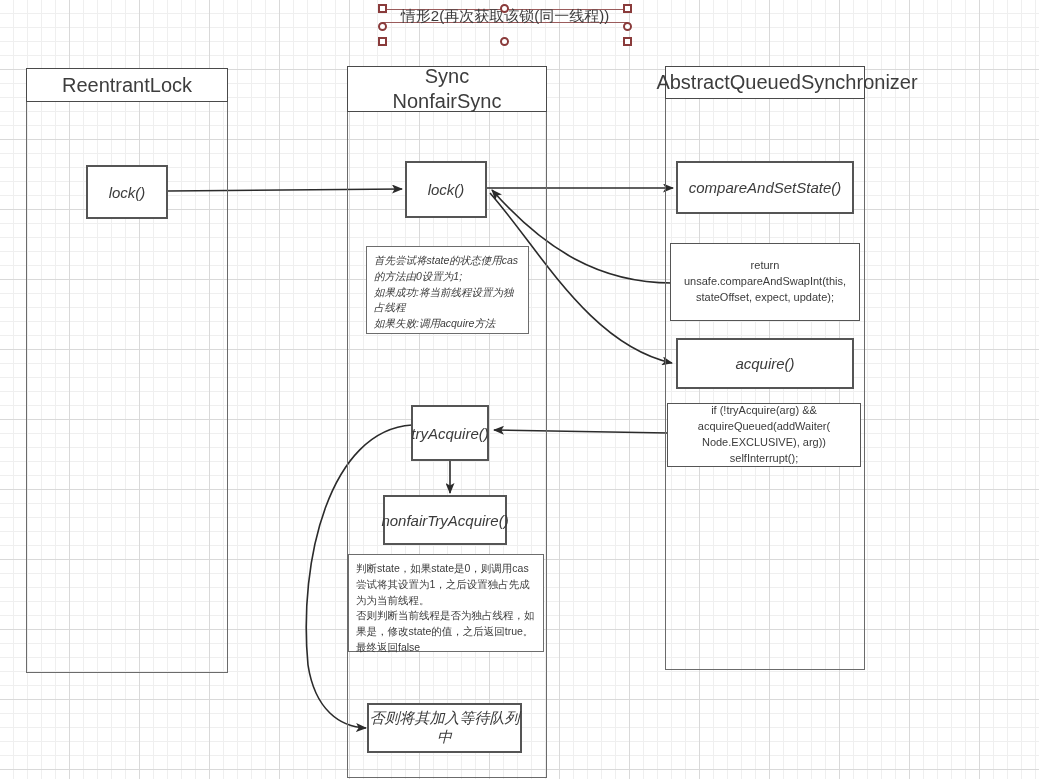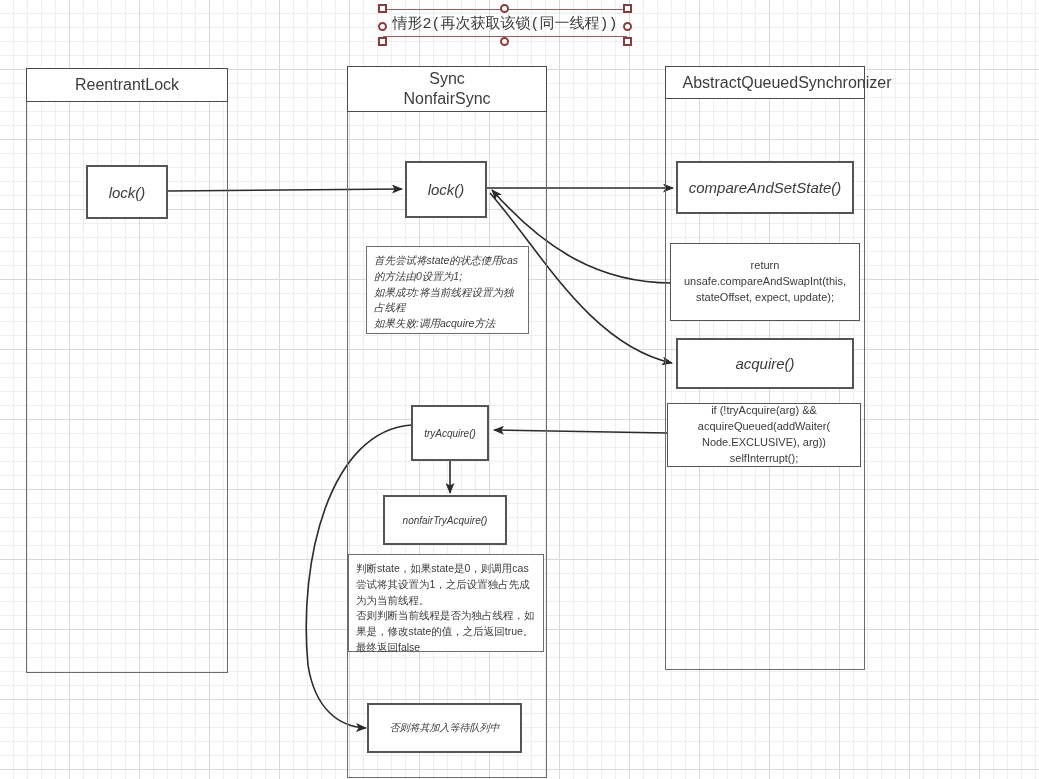--- a/index.html
+++ b/index.html
@@ -31,37 +31,37 @@
     box-sizing:border-box;
   }
   .col-head{
     position:absolute;
     border:1px solid #4a4a4a;
     background:#ffffff;
     box-sizing:border-box;
     display:flex;align-items:center;justify-content:center;
     text-align:center;
     color:#3d3d3d;
-    font-size:16px;
+    font-size:20px;
     line-height:1.25;
     white-space:pre-line;
   }
   
   .mbox{
     position:absolute;
     border:2px solid #555555;
     background:#ffffff;
     box-sizing:border-box;
     display:flex;align-items:center;justify-content:center;
     text-align:center;
     color:#3b3b3b;
     font-size:15px;
     font-style:italic;
   }
-  .mbox.small{font-size:10px;}
+  .mbox.small{font-size:15px;}
   
   .codebox{
     position:absolute;
     border:1px solid #555555;
     background:#ffffff;
     box-sizing:border-box;
     display:flex;align-items:center;justify-content:center;
     text-align:center;
     color:#3b3b3b;
     font-size:11px;
@@ -77,25 +77,25 @@
     color:#3b3b3b;
     font-size:10.5px;
     line-height:1.5;
     white-space:pre-line;
     padding:6px 6px 6px 7px;
     text-align:left;
   }
   
   #title-wrap{position:absolute;left:383px;top:9px;width:244px;height:32px;}
   #title-box{
-    position:absolute;left:0;top:0;width:244px;height:28px;
+    position:absolute;left:0;top:0;width:244px;height:14px;
     border-top:1px solid #9a5b5b;border-bottom:1px solid #9a5b5b;
     box-sizing:border-box;
     display:flex;align-items:center;justify-content:center;
-    color:#3b3b3b;font-size:15px;white-space:nowrap;font-family:Liberation Mono, monospace;
+    color:#3b3b3b;font-size:15px;white-space:nowrap;
   }
   .h-sq{position:absolute;width:9px;height:9px;background:#ffffff;border:2px solid #8a3b3b;box-sizing:border-box;}
   .h-ci{position:absolute;width:9px;height:9px;background:#ffffff;border:2px solid #8a3b3b;border-radius:50%;box-sizing:border-box;}
 </style>
 </head>
 <body>
 
 <div id="canvas">
 
   <svg id="wires">

